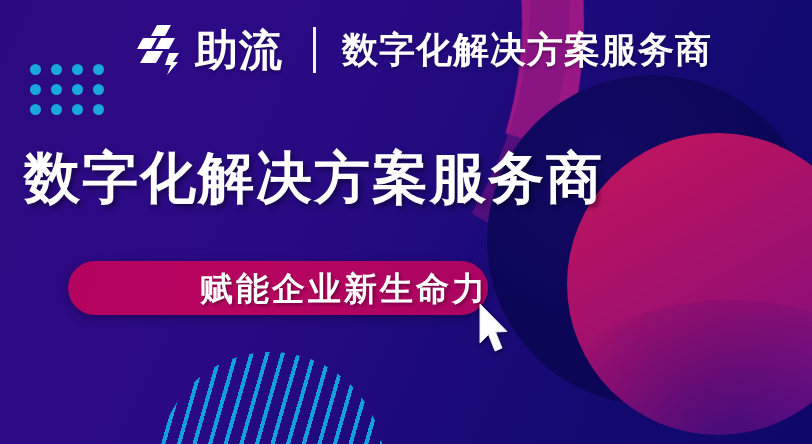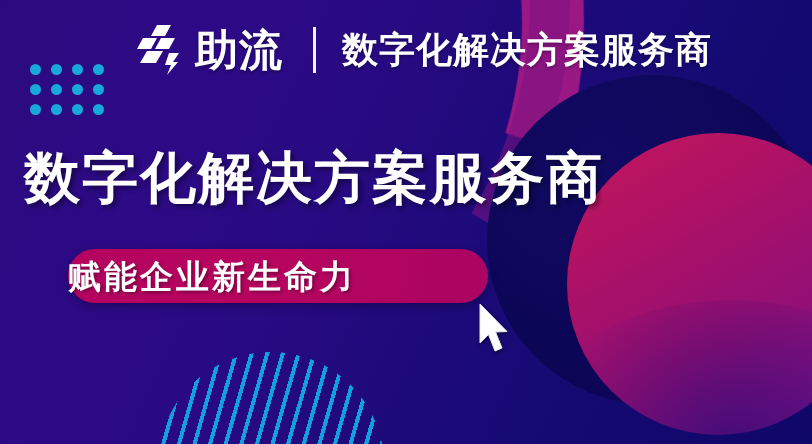--- a/index.html
+++ b/index.html
@@ -180,29 +180,29 @@
     letter-spacing: 2px;
     line-height: 1.08;
     white-space: nowrap;
     text-shadow: 3px 3px 5px rgba(0,0,0,.42);
   }
 
   
   #pill {
     position: absolute;
     left: 68px;
-    top: 249px;
+    top: 261px;
     width: 420px;
     height: 54px;
     border-radius: 27px;
     background: linear-gradient(100deg, #b4035f 0%, #b7055f 45%, #ab0462 100%);
     box-shadow: 0 3px 10px rgba(0,0,0,.3);
     display: flex;
     align-items: center;
-    justify-content: flex-start;
+    justify-content: flex-end;
   }
   #pill-text {
     color: #ffffff;
     font-size: 33px;
     font-weight: 700;
     letter-spacing: 3px;
     line-height: 1;
     white-space: nowrap;
     text-shadow: 2px 2px 3px rgba(0,0,0,.32);
   }

